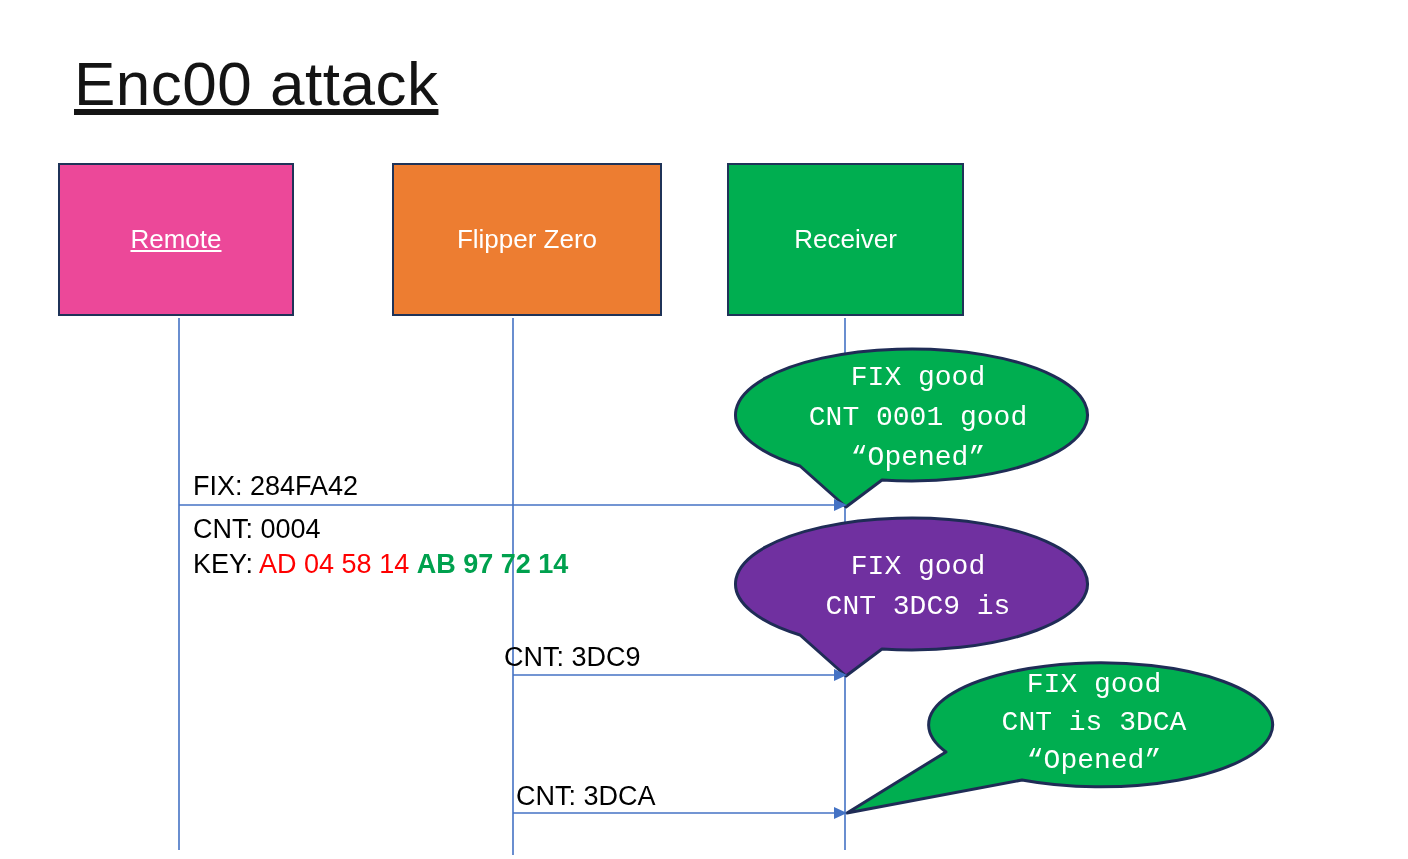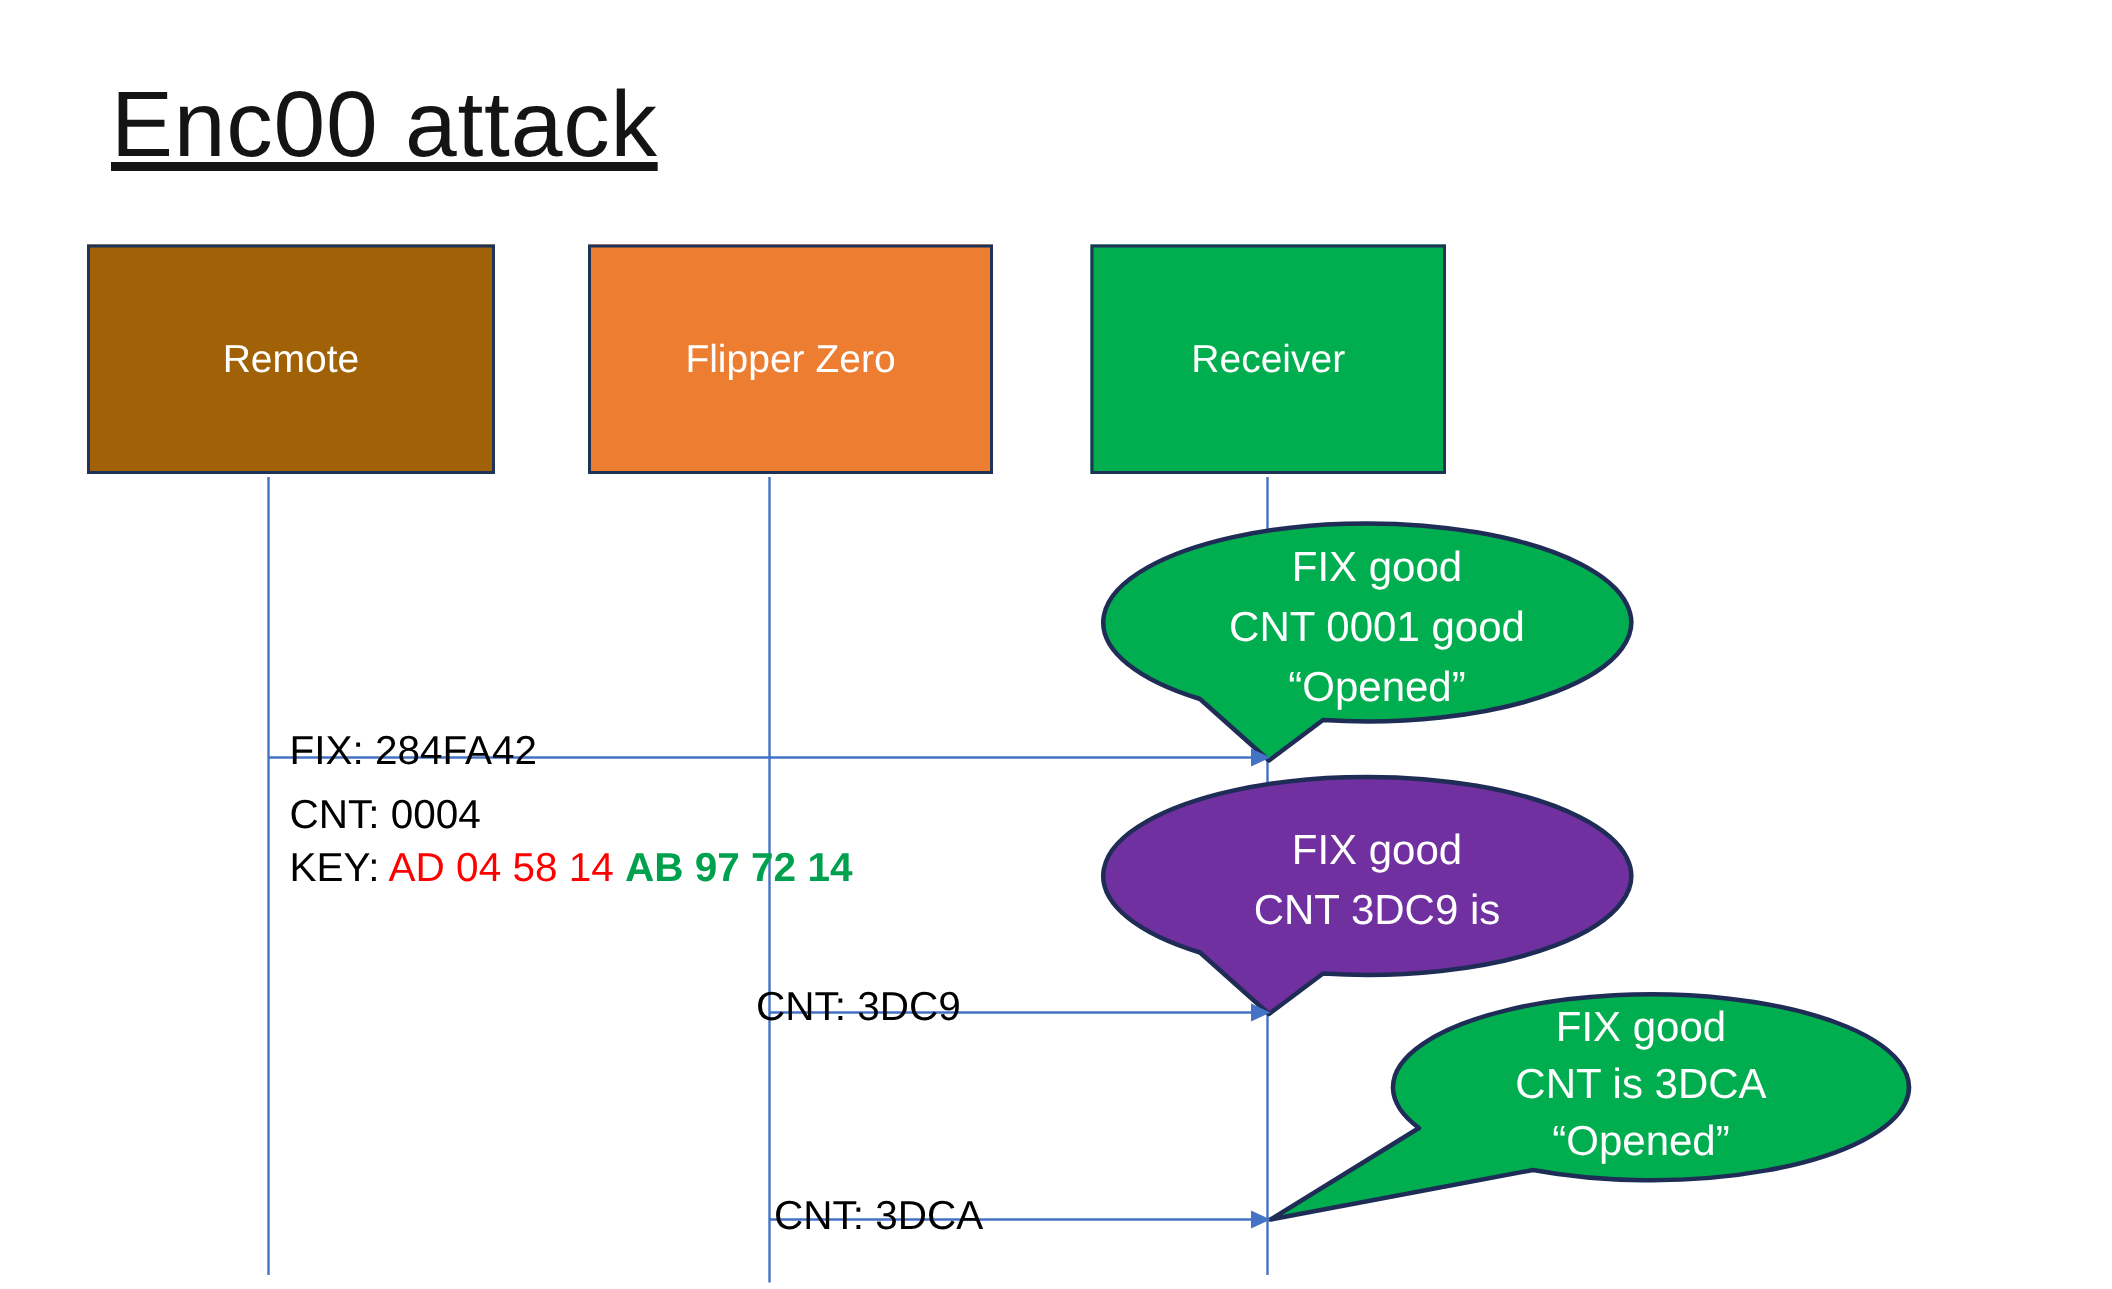--- a/index.html
+++ b/index.html
@@ -25,42 +25,42 @@
     position:absolute;
     top:163px;
     height:153px;
     border:2.5px solid #1F3358;
     box-sizing:border-box;
     display:flex;align-items:center;justify-content:center;
     color:#ffffff;
     font-size:26px;
     text-align:center;
   }
-  .actor-remote{left:58px;width:272px;background:#a16207;}
+  .actor-remote{left:58px;width:236px;background:#ec4899;text-decoration:underline;}
   .actor-flipper{left:392px;width:270px;background:#ED7D31;}
   .actor-receiver{left:727px;width:237px;background:#00AE50;}
   .diagram-svg{position:absolute;left:0;top:0;}
   .msg{
     position:absolute;
     font-size:27px;
     line-height:32px;
     color:#000000;
     white-space:nowrap;
-    margin-top:14px;
   }
   .key-changed{color:#FF0000;}
   .key-fixed-bold{color:#00A14E;font-weight:bold;}
   .key-fixed{color:#2BAD5C;}
   .callout-text{
     position:absolute;
     display:flex;flex-direction:column;
     align-items:center;justify-content:center;
     color:#ffffff;
     text-align:left;
     white-space:nowrap;
+    font-family:Liberation Mono, monospace;
   }
   .callout-text div{line-height:40px;font-size:28px;}
   .ct-1{left:742px;top:355px;width:352px;height:126px;}
   .ct-2{left:742px;top:524px;width:352px;height:126px;}
   .ct-3{left:922px;top:663px;width:344px;height:120px;}
   .ct-3 div{line-height:38px;}
 </style>
 </head>
 <body>
 

